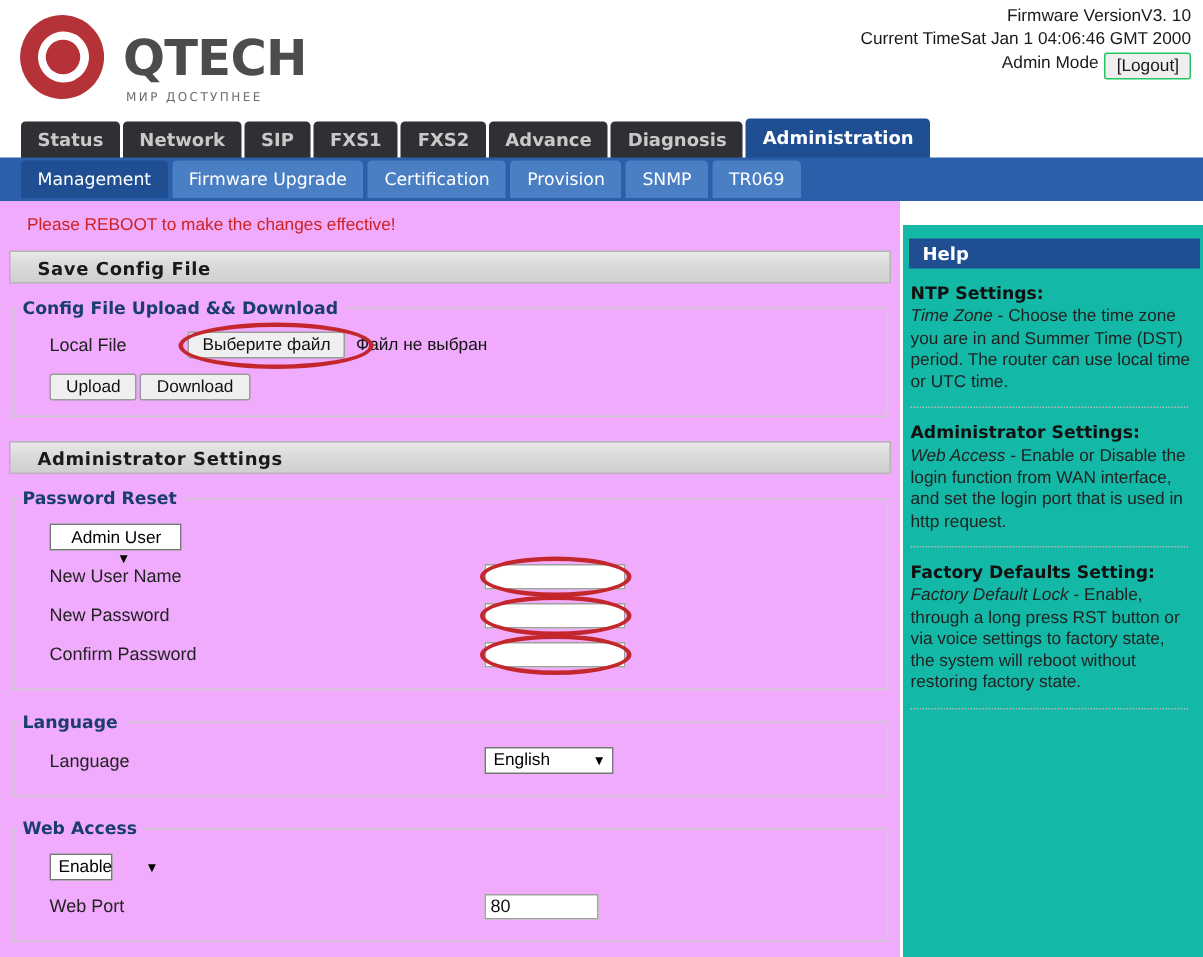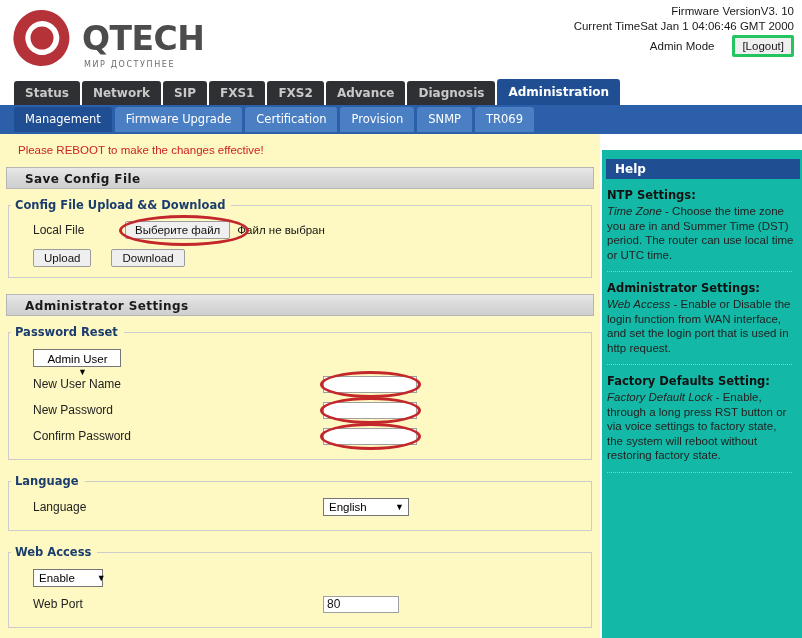--- a/index.html
+++ b/index.html
@@ -64,31 +64,30 @@
     right: 8px;
     top: 4px;
     text-align: right;
     font-size: 11.5px;
     color: #1a1a1a;
     line-height: 15px;
   }
   .header-info .line { white-space: nowrap; }
   .admin-line {
     display: flex;
-    align-items: center;
     justify-content: flex-end;
-    gap: 18px;
+    gap: 4px;
     margin-top: 1px;
   }
   .logout-btn {
     font-family: "Liberation Sans", sans-serif;
     font-size: 11.5px;
     padding: 1px 7px;
     background: #efefef;
-    border: 3px solid #22c55e;
+    border: 1px solid #22c55e;
     border-radius: 2px;
     color: #1a1a1a;
     cursor: pointer;
     line-height: 14px;
   }
 
   
   .navbar {
     position: relative;
     height: 56px;
@@ -158,21 +157,21 @@
     position: relative;
     width: 802px;
     height: 504px;
   }
   .content-col {
     position: absolute;
     left: 0; top: 0;
     width: 600px;
     height: 504px;
     overflow: hidden;
-    background: #fef9c3;
+    background: #f0abfc;
   }
   .help-col {
     position: absolute;
     left: 602px; top: 16px;
     width: 200px;
     height: 588px;
     overflow: hidden;
     background: #14b8a6;
   }
 
@@ -291,21 +290,21 @@
     color: #111;
     cursor: pointer;
   }
   .file-status {
     font-size: 11.5px;
     color: #111;
     margin-left: 7px;
   }
   .btnrow {
     display: flex;
-    gap: 20px;
+    gap: 2px;
     padding-left: 24px;
     margin-top: 7px;
     align-items: center;
   }
   .gbtn {
     font-family: "Liberation Sans", sans-serif;
     font-size: 11.5px;
     background: #efefef;
     border: 1px solid #9c9c9c;
     border-radius: 2px;
@@ -477,21 +476,21 @@
             <span class="caret">▼</span>
           </span>
         </span>
       </div>
     </fieldset>
 
     <fieldset class="group" style="margin-top:14px;">
       <legend>Web Access</legend>
       <div class="frow">
         <span class="selwrap">
-          <span class="fakesel" style="width:70px;gap:12px;">
+          <span class="fakesel" style="width:42px;gap:12px;">
             <span>Enable</span>
             <span class="caret">▼</span>
           </span>
         </span>
       </div>
       <div class="frow">
         <span class="flabel">Web Port</span>
         <input class="txt" style="width: 76px;" type="text" value="80">
       </div>
     </fieldset>

